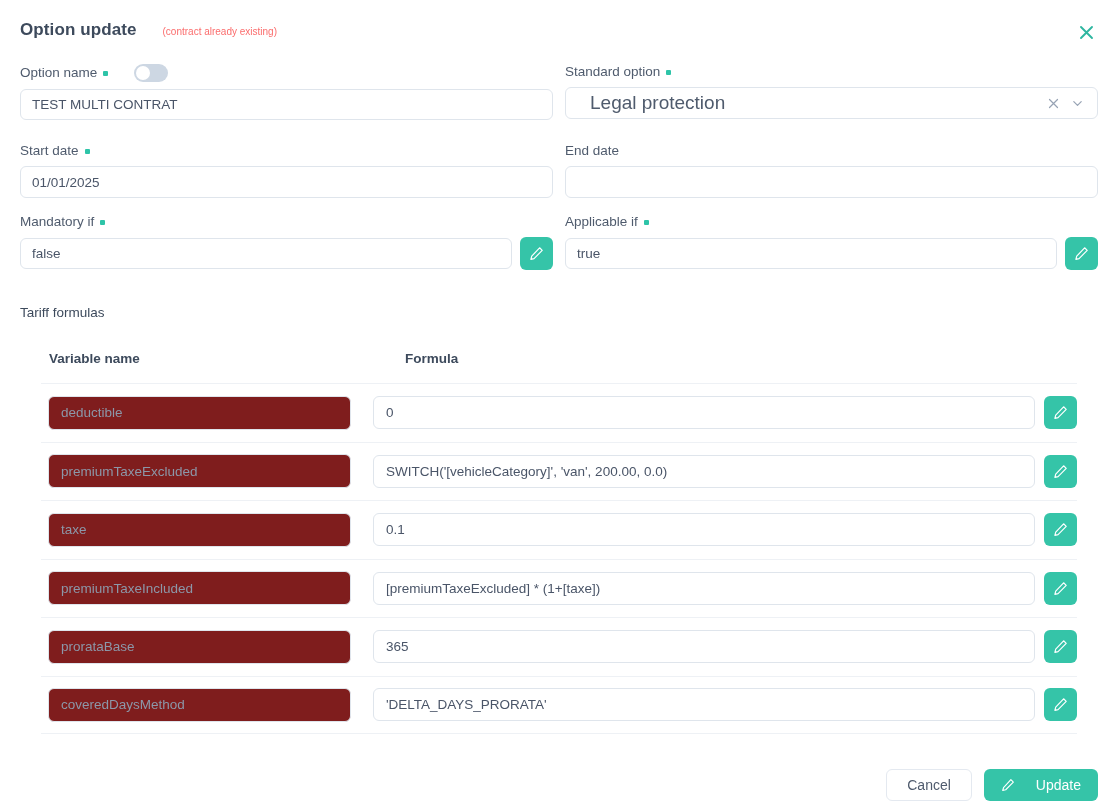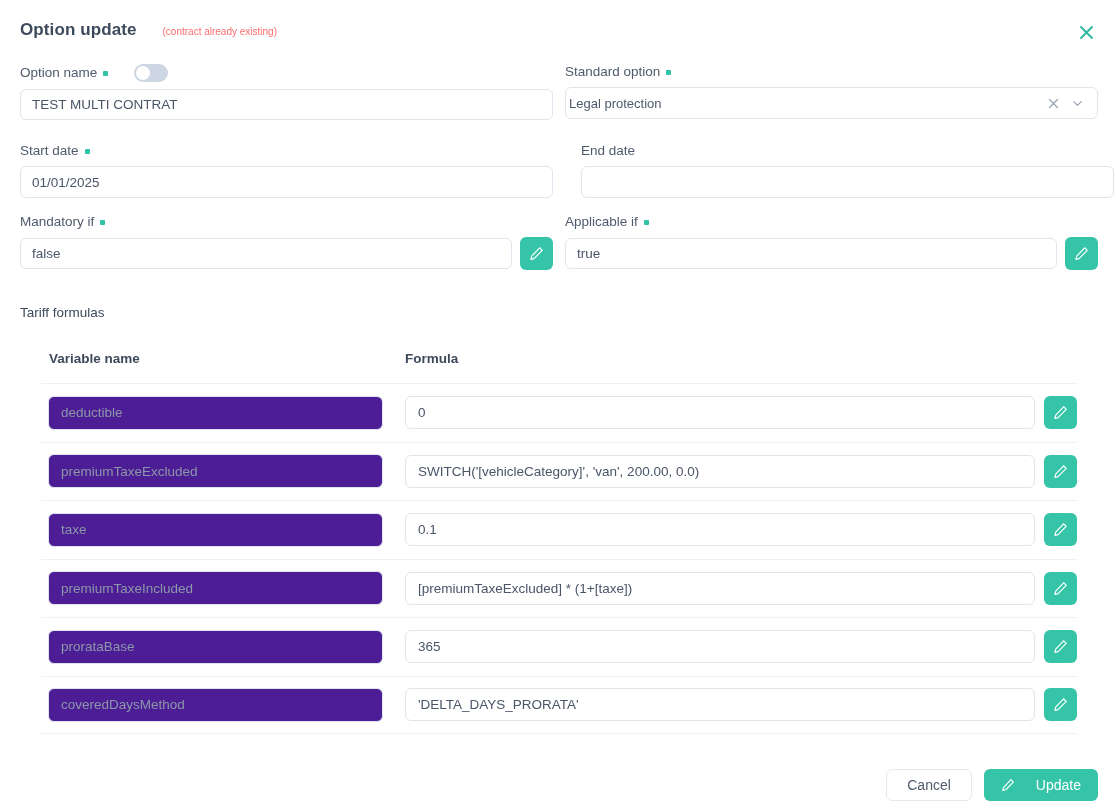--- a/index.html
+++ b/index.html
@@ -48,22 +48,22 @@
     display: flex; align-items: center; padding: 0 11px;
     font-size: 13.5px; color: #4a5568;
   }
   .tbox.empty { color: #b6bfcc; }
   .tbox-val { white-space: nowrap; overflow: hidden; text-overflow: ellipsis; text-align: right; }
 
   
   .select-box {
     width: 100%; height: 32px;
     border: 1px solid #dfe5ec; border-radius: 6px; background: #fff;
-    display: flex; align-items: center; padding: 0 8px 0 3px;
-    font-size: 13px; color: #4f5b6d;
+    display: flex; align-items: center; padding: 0 8px 0 24px;
+    font-size: 19px; color: #4f5b6d;
   }
   .select-val { flex: 1; }
   .sel-icon { width: 24px; display:flex; align-items:center; justify-content:center; cursor:pointer; }
 
   
   .toggle {
     width: 34px; height: 18px; border-radius: 9px; background: #cdd7e3;
     position: relative; cursor: pointer; flex: none;
   }
   .toggle .knob {
@@ -101,22 +101,22 @@
   .col-head.f { left: 405px; }
 
   .table { position: absolute; left: 41px; top: 383px; width: 1036px; }
   .trow {
     display: flex; align-items: center;
     height: 58.5px; border-top: 1px solid #eef1f5;
     padding-left: 7px;
   }
   .trow:last-child { border-bottom: 1px solid #eef1f5; }
   .var-cell {
-    width: 335px; height: 33px;
-    background: #4c1d95; border: 1px solid #dfe5ec; border-radius: 6px;
+    width: 303px; height: 33px;
+    background: #7f1d1d; border: 1px solid #dfe5ec; border-radius: 6px;
     display: flex; align-items: center; padding: 16px 12px;
     font-size: 13.5px; color: #8c97a8;
   }
   .spacer { width: 22px; flex: none; }
   .formula-cell {
     flex: 1; height: 33px;
     background: #fff; border: 1px solid #dfe5ec; border-radius: 6px;
     display: flex; align-items: center; padding: 0 12px;
     font-size: 13.5px; color: #4a5568;
   }
@@ -194,21 +194,21 @@
   <div class="l-col" style="top:143px;">
     <div class="field-label grp-label">
       <span>Start date</span>
       <span class="req-dot"></span>
     </div>
     <div class="tbox" style="height:32px">
       <span class="tbox-val">01/01/2025</span>
     </div>
   </div>
 
-  <div class="r-col" style="top:143px;margin-left:16px;">
+  <div class="r-col" style="top:143px;">
     <div class="field-label grp-label">
       <span>End date</span>
     </div>
     <div class="tbox empty" style="height:32px">
       <span class="tbox-val"></span>
     </div>
   </div>
 
   <div class="l-col" style="top:214px; width:533px;">
     <div class="field-label grp-label">

